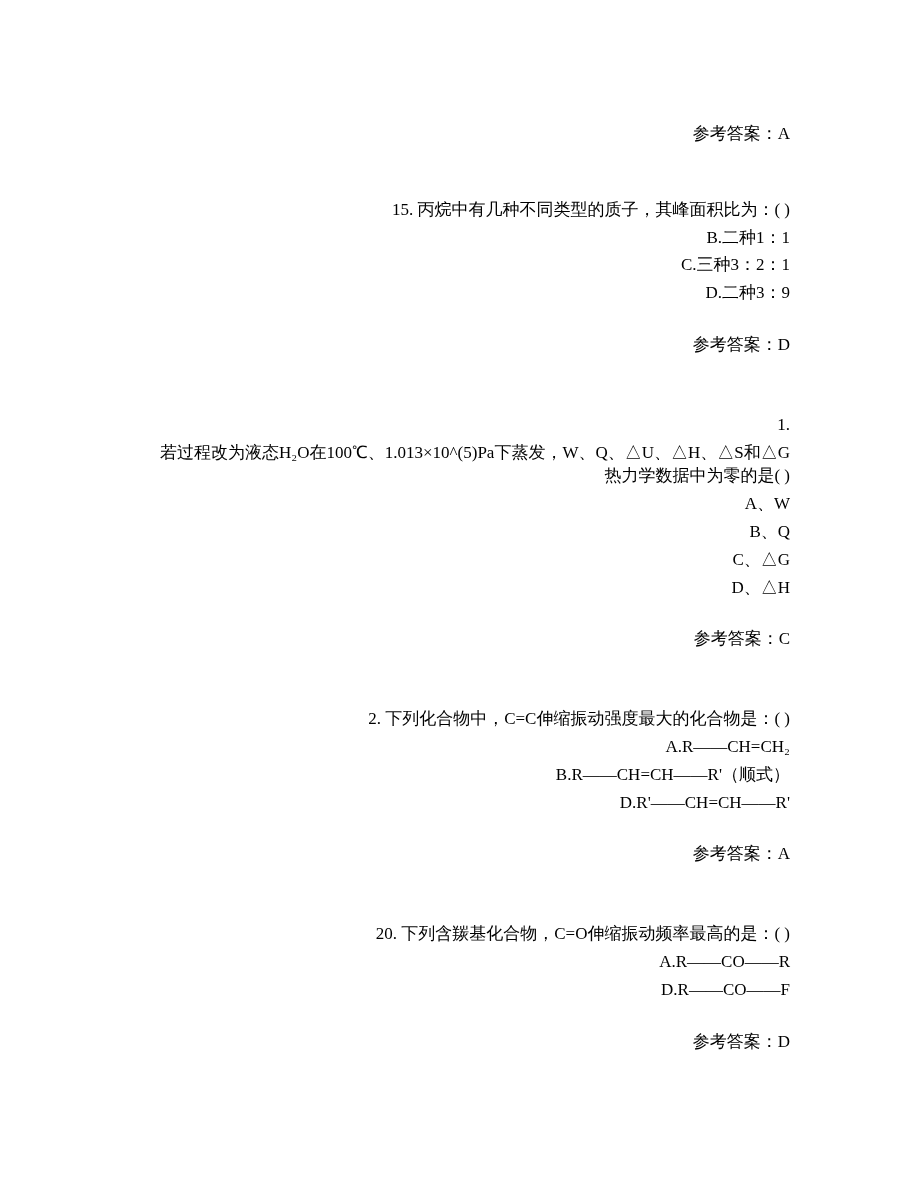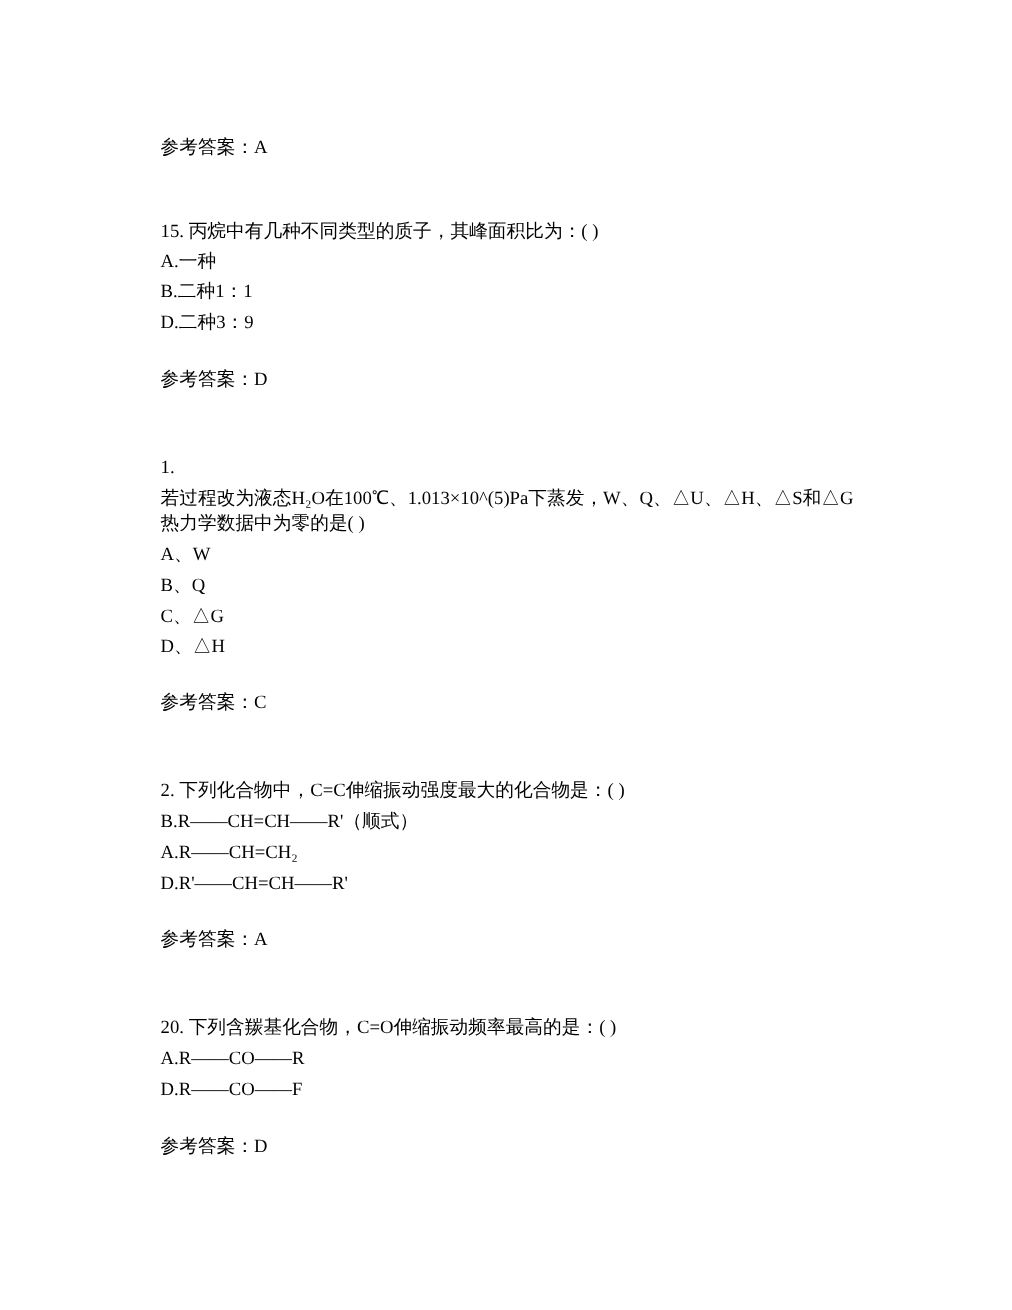--- a/index.html
+++ b/index.html
@@ -1,18 +1,19 @@
 <!DOCTYPE html>
 <html><head>
   <meta charset="utf-8">
   <style>
     * {
       margin: 4px;
       padding: 0;
       box-sizing: border-box;
+      text-align: right;
     }
     body {
       width: 920px;
       height: 1191px;
       background: #ffffff;
       font-family: "SimSun", "宋体", serif;
       font-size: 17px;
       line-height: 1.4;
       color: #000000;
       padding: 110px 130px 0 130px;
@@ -35,44 +36,44 @@
   </style>
 </head>
 <body>
 
 <div class="answer-block">
   <div>参考答案：A</div>
 </div>
 
 <div class="question-block">
   <div class="q-text">15. 丙烷中有几种不同类型的质子，其峰面积比为：(  )</div>
-  <div class="option">A.一种</div>
   <div class="option">B.二种1：1</div>
+  <div class="option">C.三种3：2：1</div>
   <div class="option">D.二种3：9</div>
   <div class="answer-label">参考答案：D</div>
 </div>
 
 <div style="height:24px;"></div>
 
 <div class="question-block">
   <div class="q-text">1.</div>
   <div class="q-text">若过程改为液态H₂O在100℃、1.013×10^(5)Pa下蒸发，W、Q、△U、△H、△S和△G热力学数据中为零的是(  )</div>
   <div class="option">A、W</div>
   <div class="option">B、Q</div>
   <div class="option">C、△G</div>
   <div class="option">D、△H</div>
   <div class="answer-label">参考答案：C</div>
 </div>
 
 <div style="height:24px;"></div>
 
 <div class="question-block">
   <div class="q-text">2. 下列化合物中，C=C伸缩振动强度最大的化合物是：(  )</div>
+  <div class="option">A.R——CH=CH₂</div>
   <div class="option">B.R——CH=CH——R'（顺式）</div>
-  <div class="option">A.R——CH=CH₂</div>
   <div class="option">D.R'——CH=CH——R'</div>
   <div class="answer-label">参考答案：A</div>
 </div>
 
 <div style="height:24px;"></div>
 
 <div class="question-block">
   <div class="q-text">20. 下列含羰基化合物，C=O伸缩振动频率最高的是：(  )</div>
   <div class="option">A.R——CO——R</div>
   <div class="option">D.R——CO——F</div>

